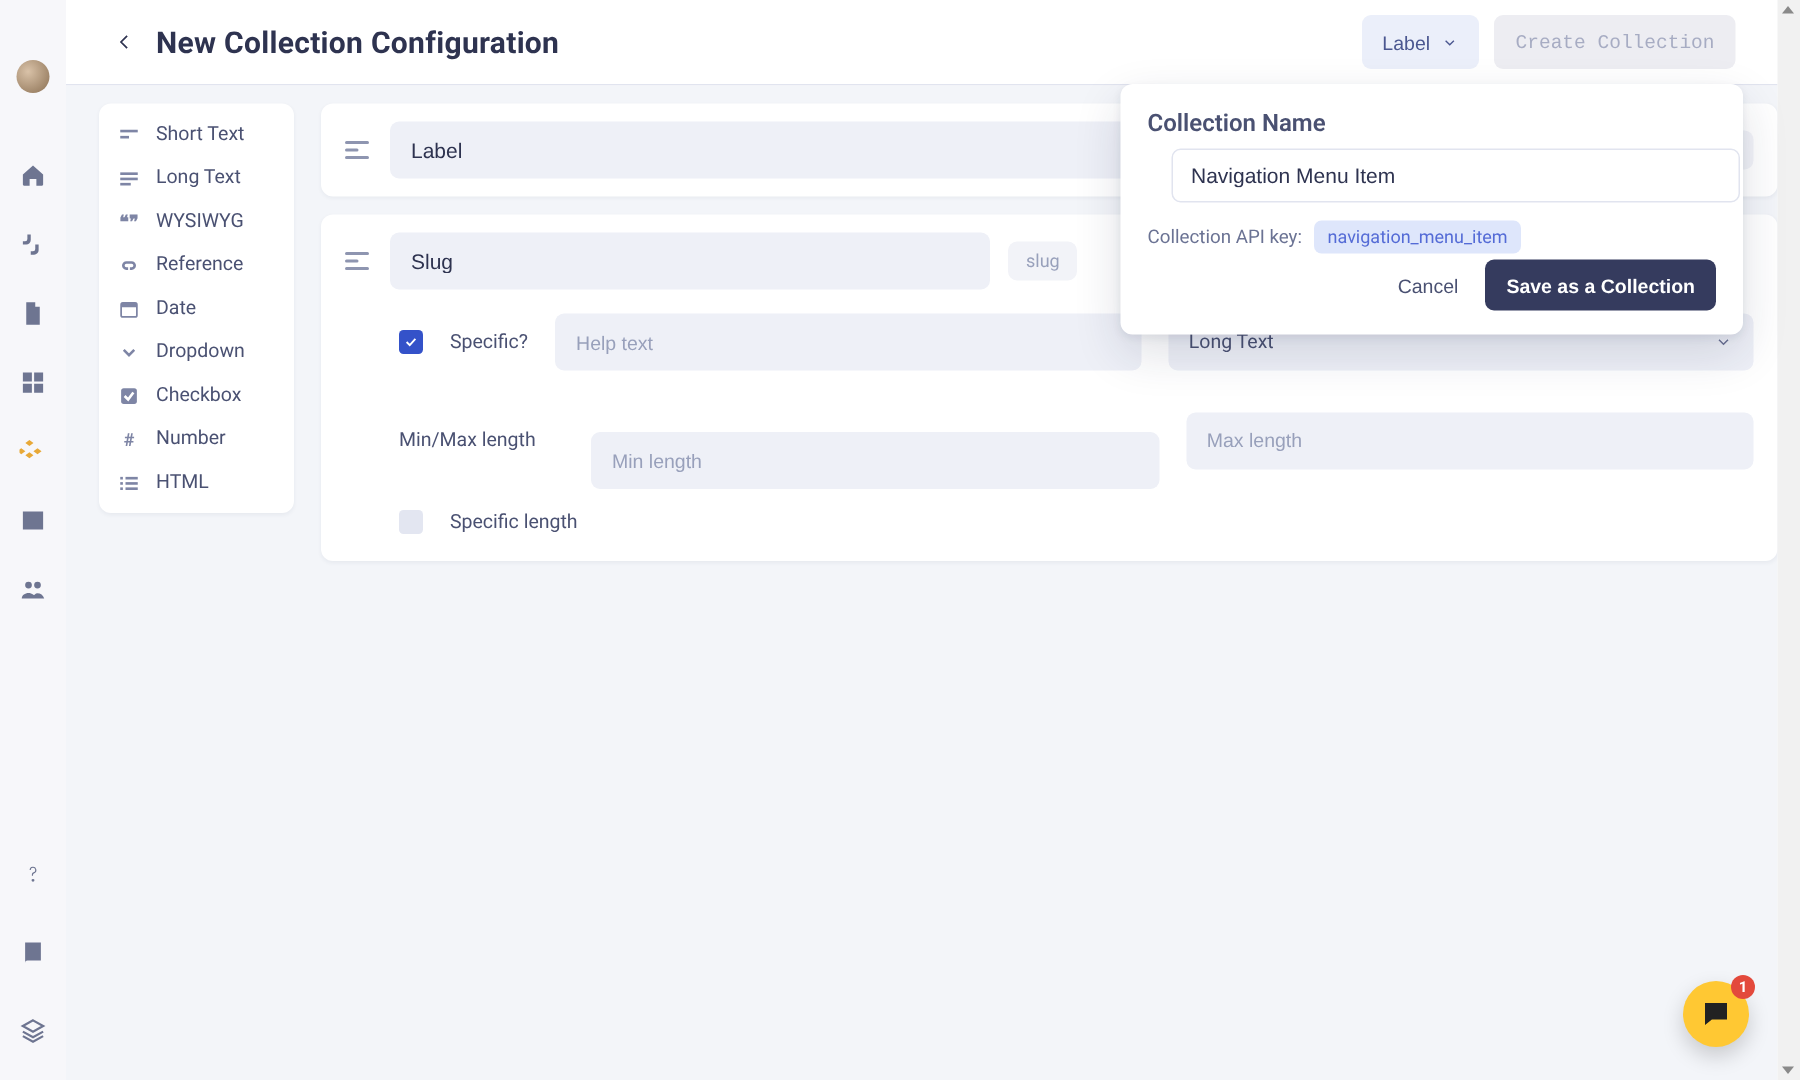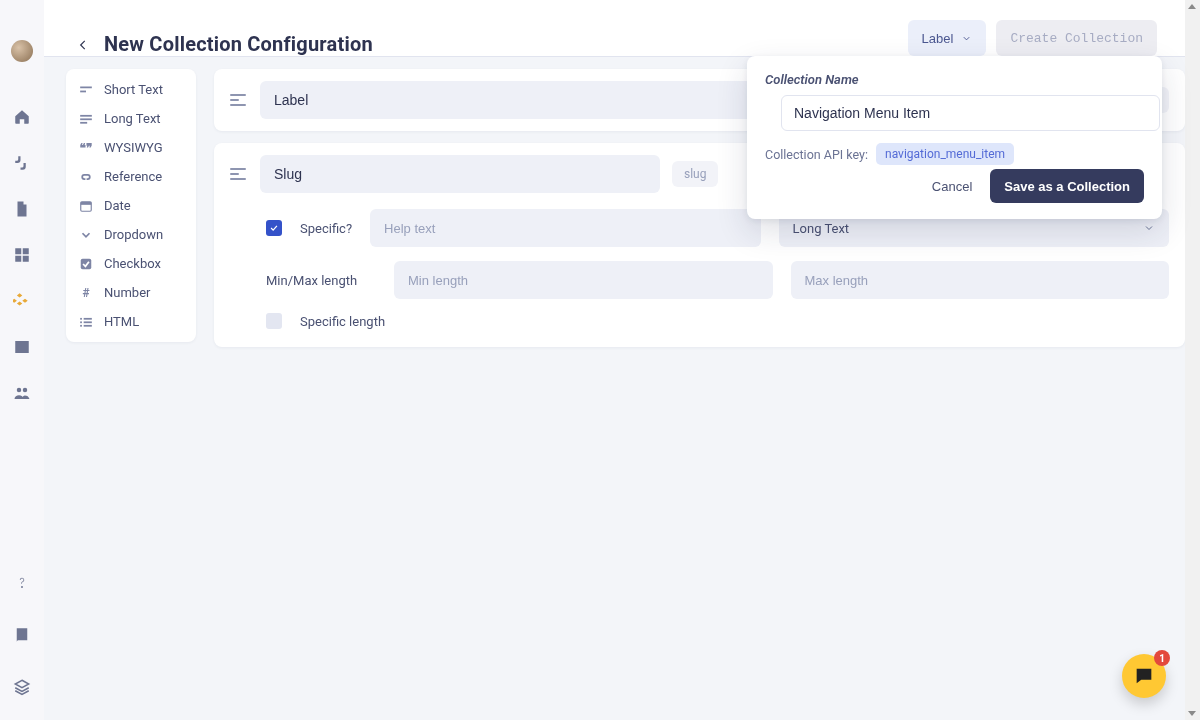--- a/index.html
+++ b/index.html
@@ -51,21 +51,21 @@
   
   .vscroll { position:absolute; right:0; top:0; bottom:0; width:15px; background:#f1f1f1; }
   .vscroll .arrow-up, .vscroll .arrow-down { position:absolute; left:3px; width:0;height:0;border-left:4px solid transparent;border-right:4px solid transparent;}
   .vscroll .arrow-up { top:4px; border-bottom:5px solid #8a8a8a; }
   .vscroll .arrow-down { bottom:4px; border-top:5px solid #8a8a8a; }
 
   
   .header {
     position:absolute; left:44px; right:15px; top:0; height:57px;
     background:#fff; border-bottom:1px solid var(--border);
-    display:flex; align-items:flex-end; padding:0 28px;
+    display:flex; align-items:center; padding:0 28px;
   }
   .header .back { width:22px; height:22px; display:flex; align-items:center; justify-content:center; cursor:pointer; margin-right:10px; }
   .header .back svg { width:14px; height:14px; stroke: var(--text-dark); fill:none; stroke-width:2; }
   .header h1 { font-size:20px; font-weight:700; margin:0; letter-spacing:.2px; }
   .header .actions { margin-left:auto; display:flex; gap:10px; }
   .btn { border:none; border-radius:6px; height:36px; padding:0 14px; font-size:13px; font-weight:500; cursor:pointer; display:inline-flex; align-items:center; gap:8px; }
   .btn.label-dd { background:#ebeffa; color:#4b5790; }
   .btn.label-dd svg { width:11px; height:11px; stroke:#4b5790; fill:none; stroke-width:2;}
   .btn.create { background:#ededf2; color:#a7acc3; cursor:not-allowed;font-family:Liberation Mono, monospace; }
 
@@ -135,21 +135,21 @@
   .minmax-label { width:110px; color:var(--text-label); font-size:13px; }
 
   
   .popover {
     position:absolute; top:56px; right:38px; width:415px;
     background:#fff; border-radius:8px;
     box-shadow: 0 12px 32px rgba(30,35,70,.14), 0 2px 6px rgba(30,35,70,.08);
     padding:16px 18px 16px;
     z-index:5;
   }
-  .popover .lbl { font-size:13px; color:var(--text-label); font-weight:600; margin-bottom:8px;font-style:italic;}
+  .popover .lbl { font-size:16px; color:var(--text-label); font-weight:600; margin-bottom:8px;}
   .popover .name-input {
     width:100%; height:36px; border:1px solid var(--border); border-radius:6px;
     padding:0 12px; font-size:14px; color:var(--text-dark);margin-left:16px;
   }
   .popover .apikey-row { display:flex; align-items:center; gap:8px; margin:12px 0 4px; font-size:12.5px; color:var(--text-muted);}
   .popover .apikey-chip { background:#dee6fb; color:#546bd6; border-radius:5px; padding:4px 9px; font-size:12px;}
   .popover .pop-actions { display:flex; justify-content:flex-end; gap:12px; align-items:center;}
   .popover .cancel { background:none; border:none; color:var(--text-label); font-size:13px; font-weight:500; cursor:pointer;}
   .popover .save { background:var(--accent-deep); color:#fff; border:none; border-radius:6px; height:34px; padding:0 14px; font-size:13px; font-weight:600; cursor:pointer;}
 
@@ -362,21 +362,21 @@
           <input class="text-input help-input" placeholder="Help text" style="">
           <div class="type-select">
             <span>Long Text</span>
             <svg viewBox="0 0 24 24">
                 <polyline points="6 9 12 15 18 9"></polyline>
               </svg>
           </div>
         </div>
         <div class="body-row">
           <span class="minmax-label">Min/Max length</span>
-          <input class="text-input" style="flex: 1 1 0%;" placeholder="Min length">
+          <input class="text-input" style="flex: 1 1 0%; margin-top: 27px;" placeholder="Min length">
           <input class="text-input" style="flex: 1 1 0%;" placeholder="Max length">
         </div>
         <div class="body-row" style="margin-bottom:0">
           <div class="checkbox empty"></div>
           <span class="cb-label">Specific length</span>
         </div>
       </div>
     </div>
 
   </div>

